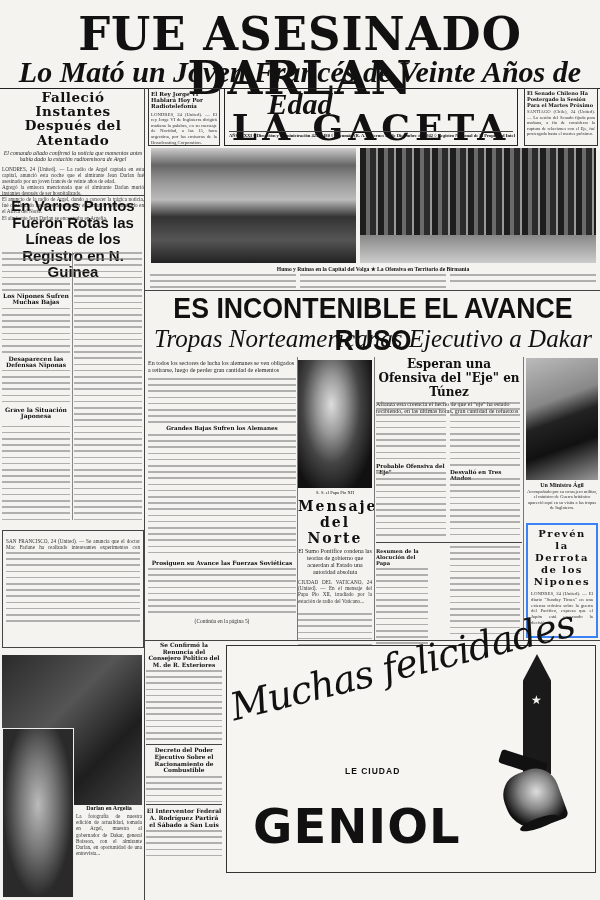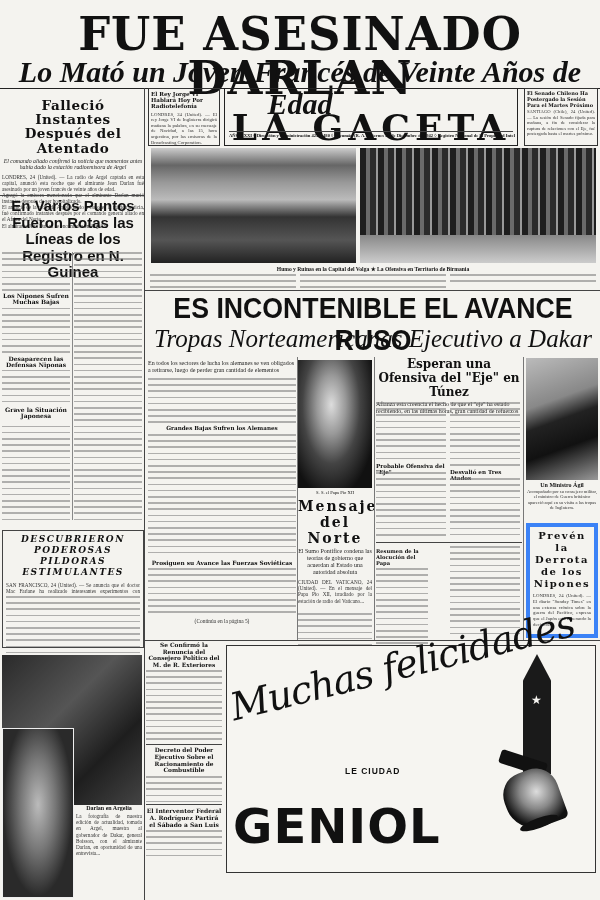--- a/index.html
+++ b/index.html
@@ -19,21 +19,21 @@
   .filler { background: repeating-linear-gradient(to bottom, #777 0, #777 1.6px, transparent 1.6px, transparent 6.2px); opacity: .55; }
   .masthead-box { border: 1.5px solid #222; }
 </style>
 </head>
 <body>
 
 <div class="abs banner">FUE ASESINADO DARLAN</div>
 <div class="abs subbanner">Lo Mató un Joven Francés de Veinte Años de Edad</div>
 <div class="rule-h" style="left:0;top:88px;width:600px;background:#222;"></div>
 
-<div class="abs" style="left:2px;top:90px;width:142px;margin-top:8px;">
+<div class="abs" style="left:2px;top:90px;width:142px;">
   <div class="hl" style="font-size:13.5px;text-align:center;letter-spacing:.5px;">Falleció Instantes Después del Atentado</div>
   <div class="lead" style="text-align:center;font-size:5.8px;line-height:6.6px;margin-top:3px;font-style:italic;">El comando aliado confirmó la noticia que momentos antes había dado la estación radioemisora de Argel</div>
   <div class="body-text" style="margin-top:3px;height:18px;">LONDRES, 24 (United). — La radio de Argel captada en esta capital, anunció esta noche que el almirante Jean Darlan fué asesinado por un joven francés de veinte años de edad.</div>
   <div class="body-text" style="height:12px;">Agregó la emisora mencionada que el almirante Darlan murió instantes después de ser hospitalizado.</div>
   <div class="body-text" style="height:19px;">El anuncio de la radio de Argel, dando a conocer la trágica noticia, fué confirmado instantes después por el comando general aliado en el Africa del Norte.</div>
   <div class="body-text" style="height:7px;">El almirante Jean Darlan se encontraba en Argelia.</div>
 </div>
 <div class="rule-h" style="left:0;top:195px;width:144px;"></div>
 
 <div class="abs" style="left:2px;top:198px;width:142px;">
@@ -46,21 +46,20 @@
 </div>
 <div class="abs" style="left:2px;top:355px;width:68px;background:#f4f3ef;">
   <div class="hl" style="font-size:6px;text-align:center;padding:1px 0;">Desaparecen las Defensas Niponas</div>
 </div>
 <div class="abs" style="left:2px;top:406px;width:68px;background:#f4f3ef;">
   <div class="hl" style="font-size:6px;text-align:center;padding:1px 0;">Grave la Situación Japonesa</div>
 </div>
 <div class="rule-v" style="left:72px;top:252px;height:268px;background:#888;"></div>
 
 <div class="abs" style="left:2px;top:530px;width:142px;height:118px;border:1px solid #444;padding:3px;">
-  <div class="hl" style="font-size:9px;font-style:italic;text-align:center;letter-spacing:1.5px;line-height:11px;">DESCUBRIERON PODEROSAS PILDORAS ESTIMULANTES</div>
   <div class="body-text" style="margin-top:4px;height:12px;">SAN FRANCISCO, 24 (United). — Se anuncia que el doctor Mac Farlane ha realizado interesantes experimentos con estimulantes...</div>
   <div class="filler" style="height:72px;margin-top:2px;"></div>
 </div>
 
 <div class="abs photo" style="left:2px;top:655px;width:140px;height:150px;background:linear-gradient(135deg,#2a2a2a,#555 40%,#1e1e1e 70%,#444);"></div>
 <div class="abs photo" style="left:2px;top:728px;width:72px;height:170px;border:1px solid #eee;background:radial-gradient(ellipse at 50% 45%,#bbb 0,#777 35%,#2a2a2a 70%);"></div>
 <div class="abs" style="left:76px;top:805px;width:66px;">
   <div class="caption">Darlan en Argelia</div>
   <div class="body-text" style="margin-top:2px;height:80px;">La fotografía de nuestra edición de actualidad, tomada en Argel, muestra al gobernador de Dakar, general Boisson, con el almirante Darlan, en oportunidad de una entrevista...</div>
 </div>
@@ -131,21 +130,21 @@
 <div class="abs filler" style="left:450px;top:478px;width:70px;height:60px;"></div>
 <div class="rule-h" style="left:376px;top:542px;width:146px;"></div>
 <div class="abs filler" style="left:450px;top:546px;width:70px;height:90px;"></div>
 
 <div class="abs photo" style="left:526px;top:358px;width:72px;height:122px;background:linear-gradient(160deg,#bbb 0%,#888 35%,#222 50%,#111 70%,#999 100%);"></div>
 <div class="abs" style="left:526px;top:482px;width:72px;">
   <div class="caption">Un Ministro Ágil</div>
   <div class="body-text" style="font-size:4.6px;line-height:5.4px;height:34px;margin-top:1px;text-align:center;">Acompañado por su consejero militar, el ministro de Guerra británico apareció aquí en su visita a las tropas de Inglaterra.</div>
 </div>
 
-<div class="abs" style="left:526px;top:523px;width:72px;height:115px;border:4px solid #3b82f6;padding:3px;">
+<div class="abs" style="left:526px;top:523px;width:72px;height:115px;border:2px solid #3b82f6;padding:3px;">
   <div class="hl" style="font-size:10px;line-height:12px;letter-spacing:1.5px;text-align:center;">Prevén la Derrota de los Nipones</div>
   <div class="body-text" style="margin-top:3px;height:70px;font-size:4.8px;line-height:5.8px;">LONDRES, 24 (United). — El diario "Sunday Times" en una extensa crónica sobre la guerra del Pacífico, expresa que el Japón está esperando la decisión...</div>
 </div>
 
 <div class="rule-v" style="left:297px;top:357px;height:283px;background:#777;"></div>
 <div class="rule-v" style="left:374px;top:357px;height:283px;background:#777;"></div>
 <div class="rule-v" style="left:523px;top:357px;height:283px;background:#777;"></div>
 <div class="rule-h" style="left:145px;top:640px;width:455px;"></div>
 
 <div class="abs" style="left:146px;top:642px;width:76px;">
@@ -155,21 +154,21 @@
   <div class="hl" style="font-size:5.8px;line-height:6.6px;text-align:center;">Decreto del Poder Ejecutivo Sobre el Racionamiento de Combustible</div>
   <div class="filler" style="height:26px;margin-top:2px;"></div>
   <div class="rule-h" style="position:relative;height:1px;width:100%;margin:2px 0;"></div>
   <div class="hl" style="font-size:6px;line-height:7px;text-align:center;">El Interventor Federal A. Rodríguez Partirá el Sábado a San Luis</div>
   <div class="filler" style="height:28px;margin-top:2px;"></div>
 </div>
 
 <div class="abs" style="left:226px;top:645px;width:370px;height:228px;border:1px solid #333;background:#f6f5f1;">
   <div style="position:absolute;left:4px;top:40px;font-family:'DejaVu Serif',serif;font-style:italic;font-size:38px;transform:rotate(-14deg);transform-origin:left center;white-space:nowrap;letter-spacing:-1px;">Muchas felicidades</div>
   <div style="position:absolute;left:118px;top:120px;font-family:'Liberation Sans',sans-serif;font-weight:bold;font-size:8.5px;letter-spacing:1px;">LE CIUDAD</div>
-  <div style="position:absolute;left:6px;top:155px;font-family:'DejaVu Sans',sans-serif;font-weight:900;font-size:48px;letter-spacing:1px;line-height:50px;">GENIOL</div>
+  <div style="position:absolute;left:26px;top:155px;font-family:'DejaVu Sans',sans-serif;font-weight:900;font-size:48px;letter-spacing:1px;line-height:50px;">GENIOL</div>
 
   <div style="position:absolute;left:296px;top:8px;width:28px;height:120px;background:#1a1a1a;border-radius:14px 14px 0 0;clip-path:polygon(50% 0,100% 22%,100% 100%,0 100%,0 22%);">
     <div style="position:absolute;left:8px;top:40px;color:#f6f5f1;font-size:12px;line-height:12px;">★</div>
   </div>
 
   <div style="position:absolute;left:262px;top:110px;width:80px;height:80px;">
     <div style="position:absolute;left:10px;top:0;width:48px;height:14px;background:#111;transform:rotate(18deg);border-radius:3px;"></div>
     <div style="position:absolute;left:16px;top:14px;width:56px;height:58px;background:radial-gradient(ellipse at 60% 40%,#ddd 0,#888 35%,#111 70%);border-radius:40% 40% 10% 50%;transform:rotate(-20deg);"></div>
     <div style="position:absolute;left:30px;top:62px;width:40px;height:10px;background:#111;border-radius:50%;transform:rotate(-20deg);"></div>
   </div>

